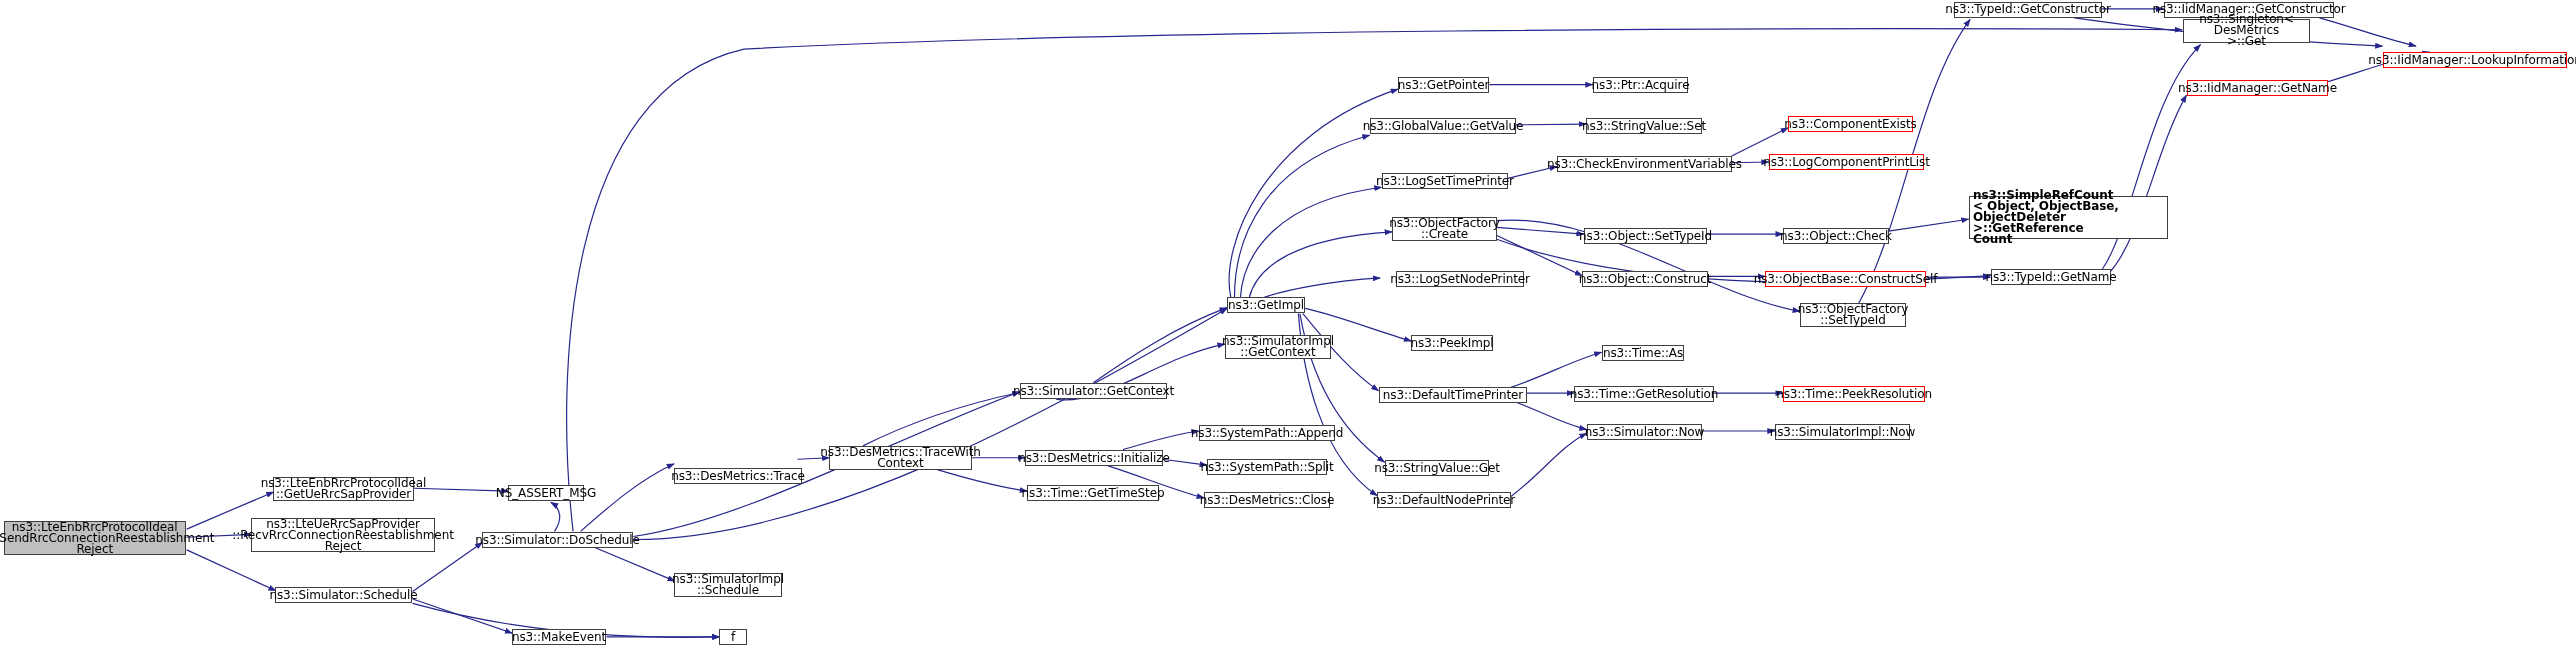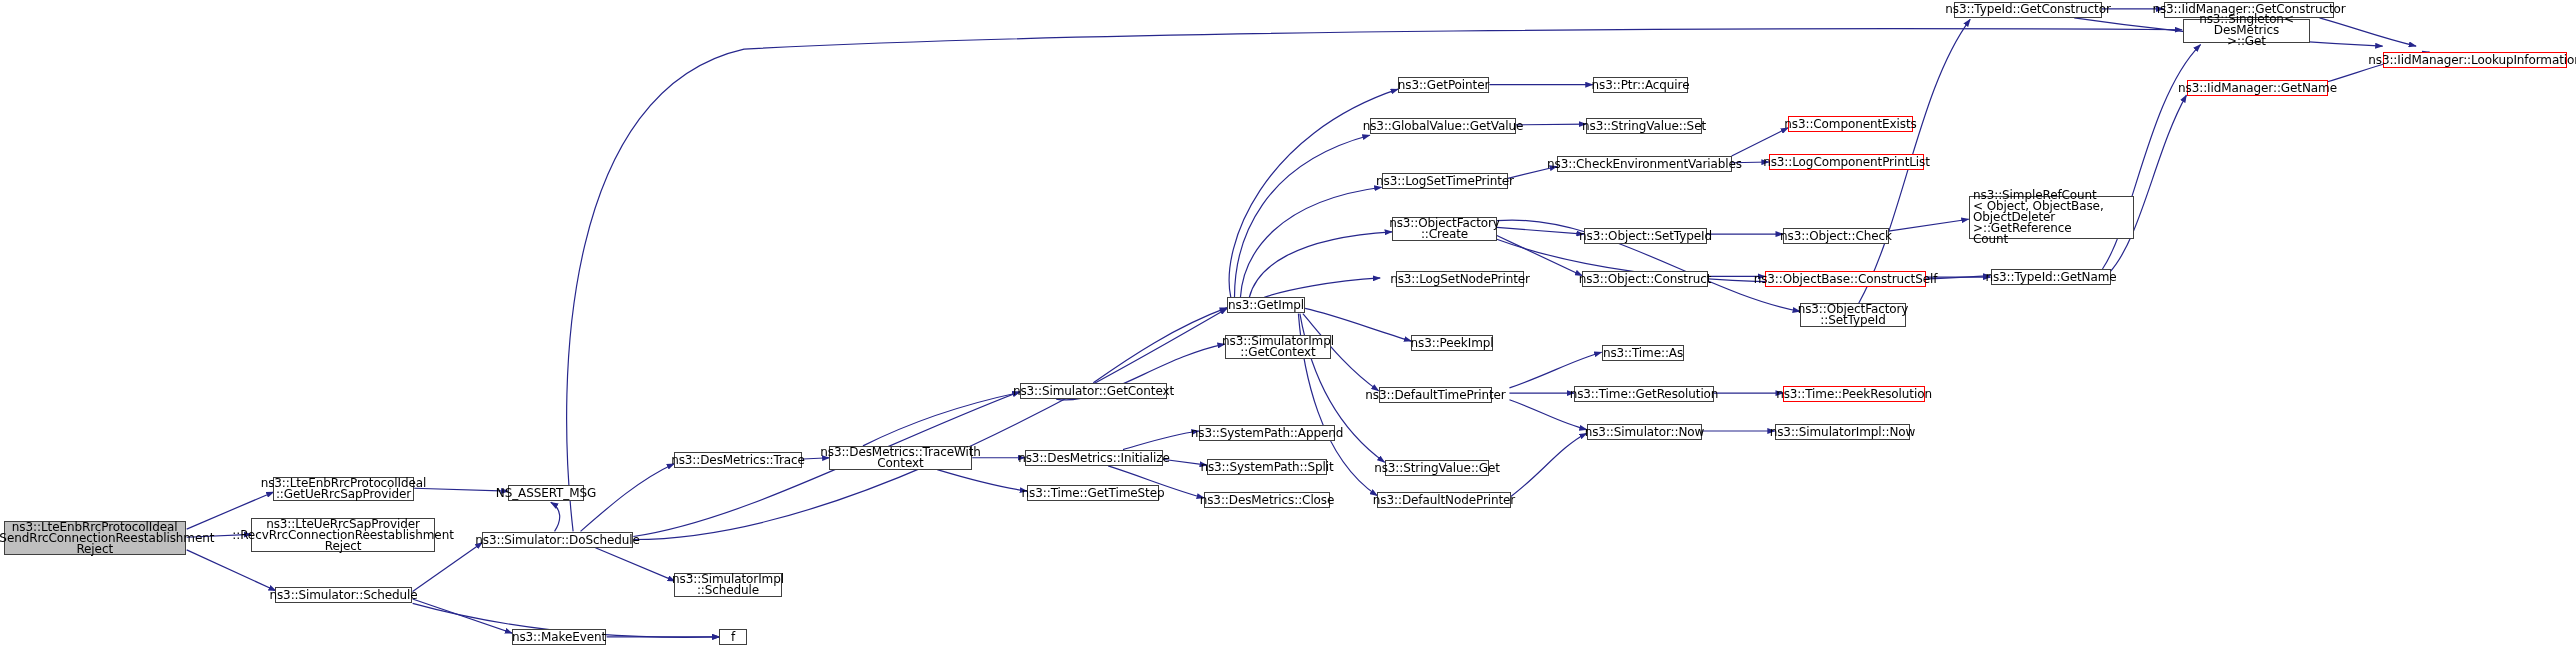--- a/index.html
+++ b/index.html
@@ -168,59 +168,59 @@
   <div class="node" style="left:251px;top:518px;width:184px;height:34px;">ns3::LteUeRrcSapProvider
 ::RecvRrcConnectionReestablishment
 Reject</div>
   <div class="node" style="left:275px;top:587px;width:137px;height:16.4px;">ns3::Simulator::Schedule</div>
   <div class="node" style="left:508px;top:485px;width:76px;height:16.4px;">NS_ASSERT_MSG</div>
   <div class="node" style="left:482px;top:532px;width:151px;height:16.4px;">ns3::Simulator::DoSchedule</div>
   <div class="node" style="left:512px;top:629px;width:94px;height:16.4px;">ns3::MakeEvent</div>
   <div class="node" style="left:674px;top:573px;width:108px;height:24px;">ns3::SimulatorImpl
 ::Schedule</div>
   <div class="node" style="left:719px;top:629px;width:28px;height:16.4px;">f</div>
-  <div class="node" style="left:674px;top:452px;width:128px;height:16.4px;">ns3::DesMetrics::Trace</div>
+  <div class="node" style="left:674px;top:468px;width:128px;height:16.4px;">ns3::DesMetrics::Trace</div>
   <div class="node" style="left:829px;top:446px;width:143px;height:24px;">ns3::DesMetrics::TraceWith
 Context</div>
   <div class="node" style="left:1020px;top:383px;width:147px;height:16.4px;">ns3::Simulator::GetContext</div>
   <div class="node" style="left:1025px;top:450px;width:138px;height:16.4px;">ns3::DesMetrics::Initialize</div>
   <div class="node" style="left:1027px;top:485px;width:132px;height:16.4px;">ns3::Time::GetTimeStep</div>
   <div class="node" style="left:1199px;top:425px;width:136px;height:16.4px;">ns3::SystemPath::Append</div>
   <div class="node" style="left:1207px;top:459px;width:120px;height:16.4px;">ns3::SystemPath::Split</div>
   <div class="node" style="left:1204px;top:492px;width:126px;height:16.4px;">ns3::DesMetrics::Close</div>
   <div class="node" style="left:1227px;top:297px;width:78px;height:16.4px;">ns3::GetImpl</div>
   <div class="node" style="left:1225px;top:335px;width:106px;height:24px;">ns3::SimulatorImpl
 ::GetContext</div>
   <div class="node" style="left:1398px;top:77px;width:91px;height:16.4px;">ns3::GetPointer</div>
   <div class="node" style="left:1370px;top:118px;width:146px;height:16.4px;">ns3::GlobalValue::GetValue</div>
   <div class="node" style="left:1382px;top:173px;width:126px;height:16.4px;">ns3::LogSetTimePrinter</div>
   <div class="node" style="left:1392px;top:217px;width:105px;height:24px;">ns3::ObjectFactory
 ::Create</div>
   <div class="node" style="left:1380px;top:271px;width:128px;height:16.4px;margin-left:16px;">ns3::LogSetNodePrinter</div>
   <div class="node" style="left:1411px;top:335px;width:82px;height:16.4px;">ns3::PeekImpl</div>
-  <div class="node" style="left:1379px;top:387px;width:113px;height:16.4px;">ns3::DefaultTimePrinter</div>
+  <div class="node" style="left:1379px;top:387px;width:148px;height:16.4px;">ns3::DefaultTimePrinter</div>
   <div class="node" style="left:1385px;top:460px;width:104px;height:16.4px;">ns3::StringValue::Get</div>
   <div class="node" style="left:1377px;top:492px;width:134px;height:16.4px;">ns3::DefaultNodePrinter</div>
   <div class="node" style="left:1593px;top:77px;width:95px;height:16.4px;">ns3::Ptr::Acquire</div>
   <div class="node" style="left:1586px;top:118px;width:116px;height:16.4px;">ns3::StringValue::Set</div>
   <div class="node" style="left:1557px;top:156px;width:175px;height:16.4px;">ns3::CheckEnvironmentVariables</div>
   <div class="node" style="left:1584px;top:228px;width:123px;height:16.4px;">ns3::Object::SetTypeId</div>
   <div class="node" style="left:1582px;top:271px;width:126px;height:16.4px;">ns3::Object::Construct</div>
   <div class="node" style="left:1602px;top:345px;width:82px;height:16.4px;">ns3::Time::As</div>
   <div class="node" style="left:1574px;top:386px;width:140px;height:16.4px;">ns3::Time::GetResolution</div>
   <div class="node" style="left:1587px;top:424px;width:115px;height:16.4px;">ns3::Simulator::Now</div>
   <div class="node red" style="left:1788px;top:116px;width:125px;height:16.4px;">ns3::ComponentExists</div>
   <div class="node red" style="left:1769px;top:154px;width:155px;height:16.4px;">ns3::LogComponentPrintList</div>
   <div class="node" style="left:1783px;top:228px;width:106px;height:16.4px;">ns3::Object::Check</div>
   <div class="node red" style="left:1765px;top:271px;width:161px;height:16.4px;">ns3::ObjectBase::ConstructSelf</div>
   <div class="node" style="left:1800px;top:303px;width:106px;height:24px;">ns3::ObjectFactory
 ::SetTypeId</div>
   <div class="node red" style="left:1783px;top:386px;width:142px;height:16.4px;">ns3::Time::PeekResolution</div>
   <div class="node" style="left:1775px;top:424px;width:135px;height:16.4px;">ns3::SimulatorImpl::Now</div>
-  <div class="node leftalign" style="left:1969px;top:196px;width:165px;height:43px;">ns3::SimpleRefCount
+  <div class="node leftalign" style="left:1969px;top:196px;width:199px;height:43px;font-weight:bold;">ns3::SimpleRefCount
 &lt; Object, ObjectBase,
  ObjectDeleter &gt;::GetReference
 Count</div>
   <div class="node" style="left:1991px;top:269px;width:120px;height:16.4px;">ns3::TypeId::GetName</div>
   <div class="node" style="left:1954px;top:1.5px;width:148px;height:16.4px;">ns3::TypeId::GetConstructor</div>
   <div class="node" style="left:2164px;top:1.5px;width:170px;height:16.4px;">ns3::IidManager::GetConstructor</div>
   <div class="node" style="left:2183px;top:18.6px;width:127px;height:24px;">ns3::Singleton&lt; DesMetrics
 &gt;::Get</div>
   <div class="node red" style="left:2187px;top:80px;width:141px;height:16.4px;">ns3::IidManager::GetName</div>
   <div class="node red" style="left:2383px;top:52px;width:184px;height:16.4px;">ns3::IidManager::LookupInformation</div>

